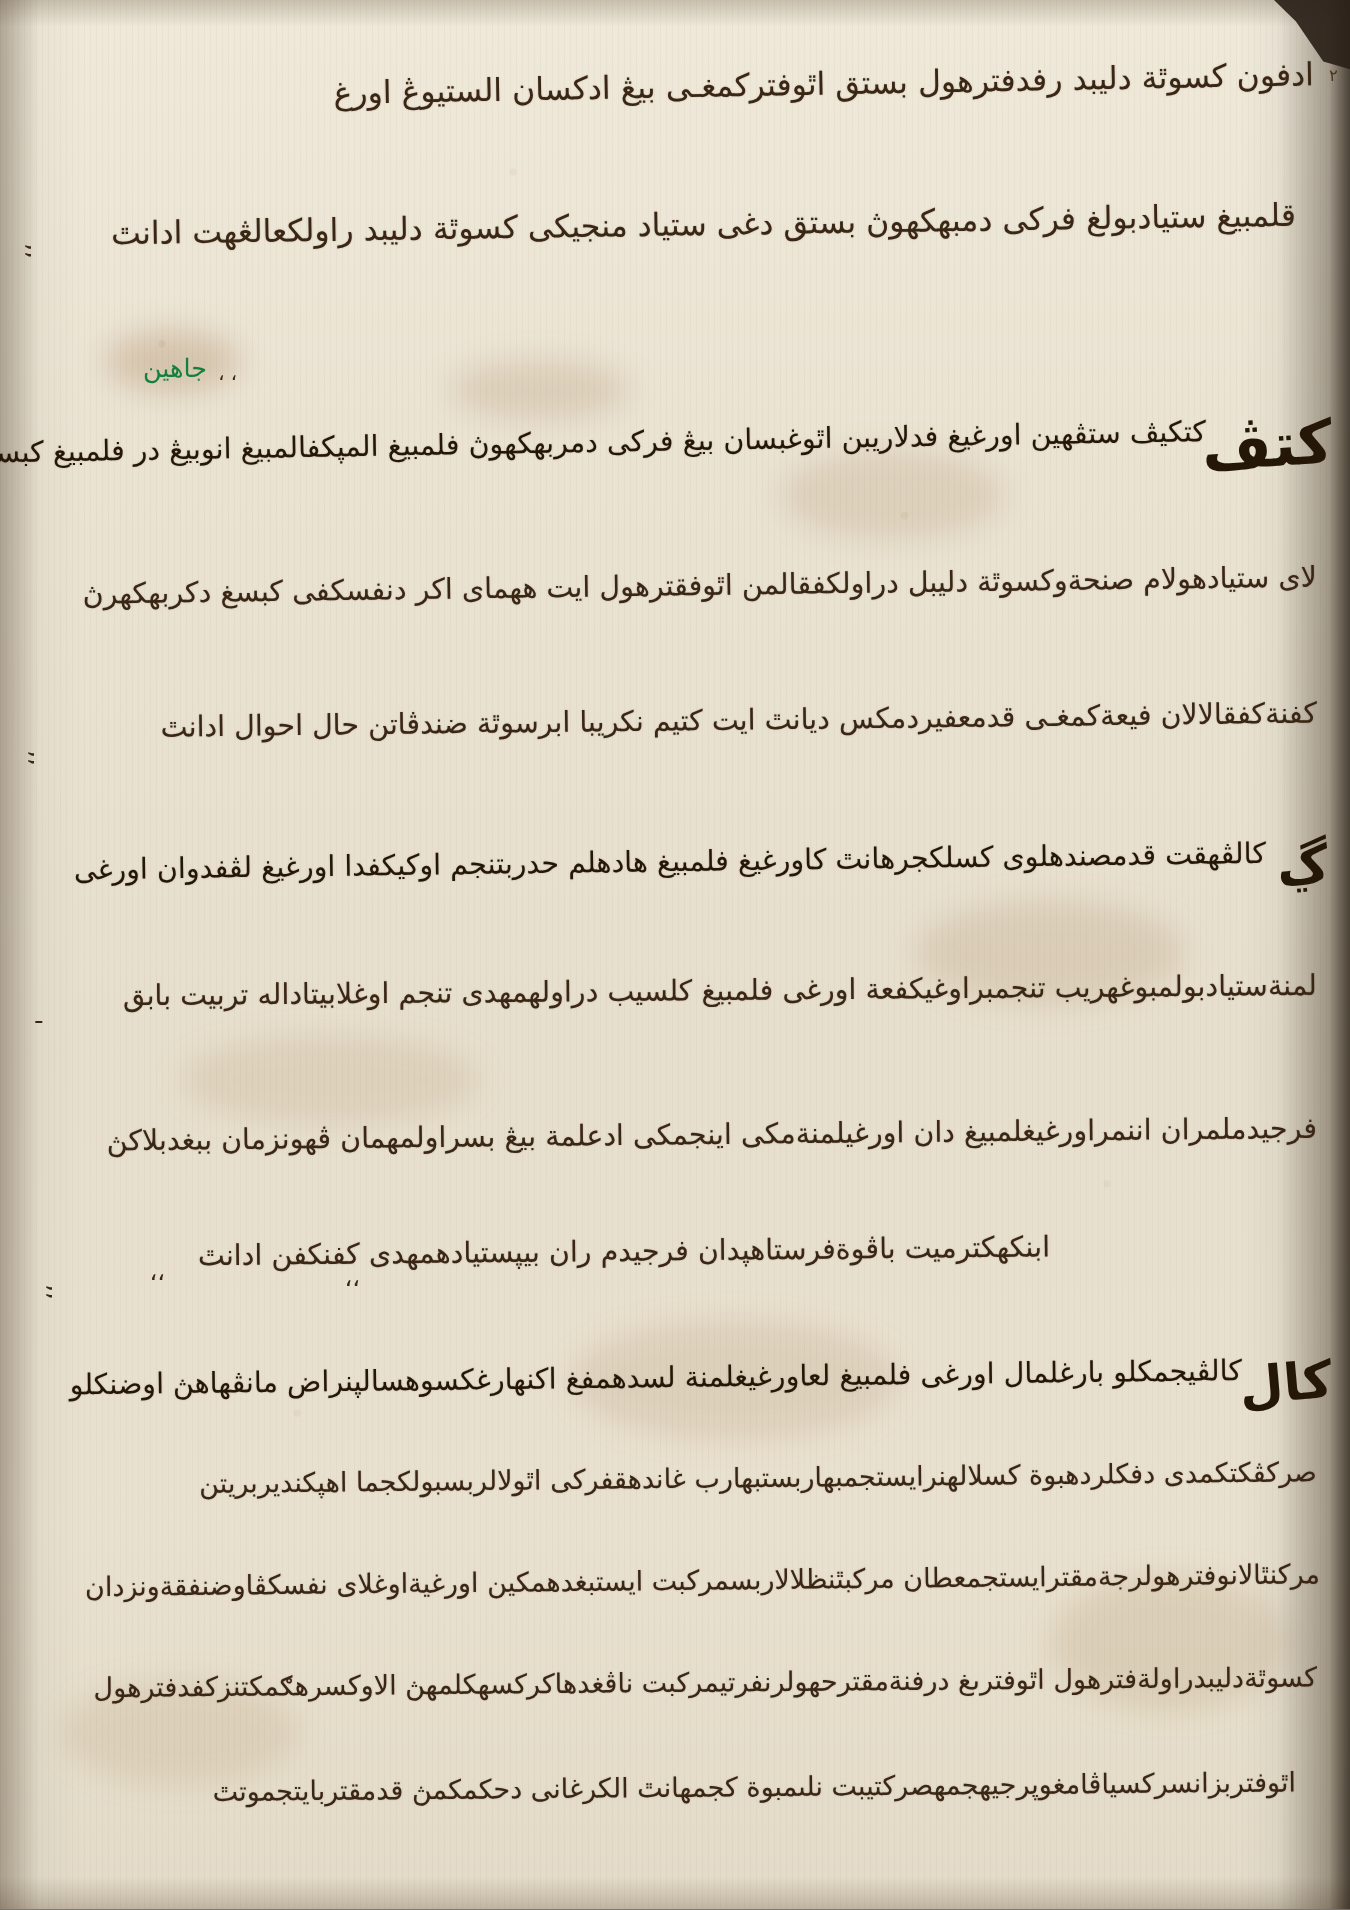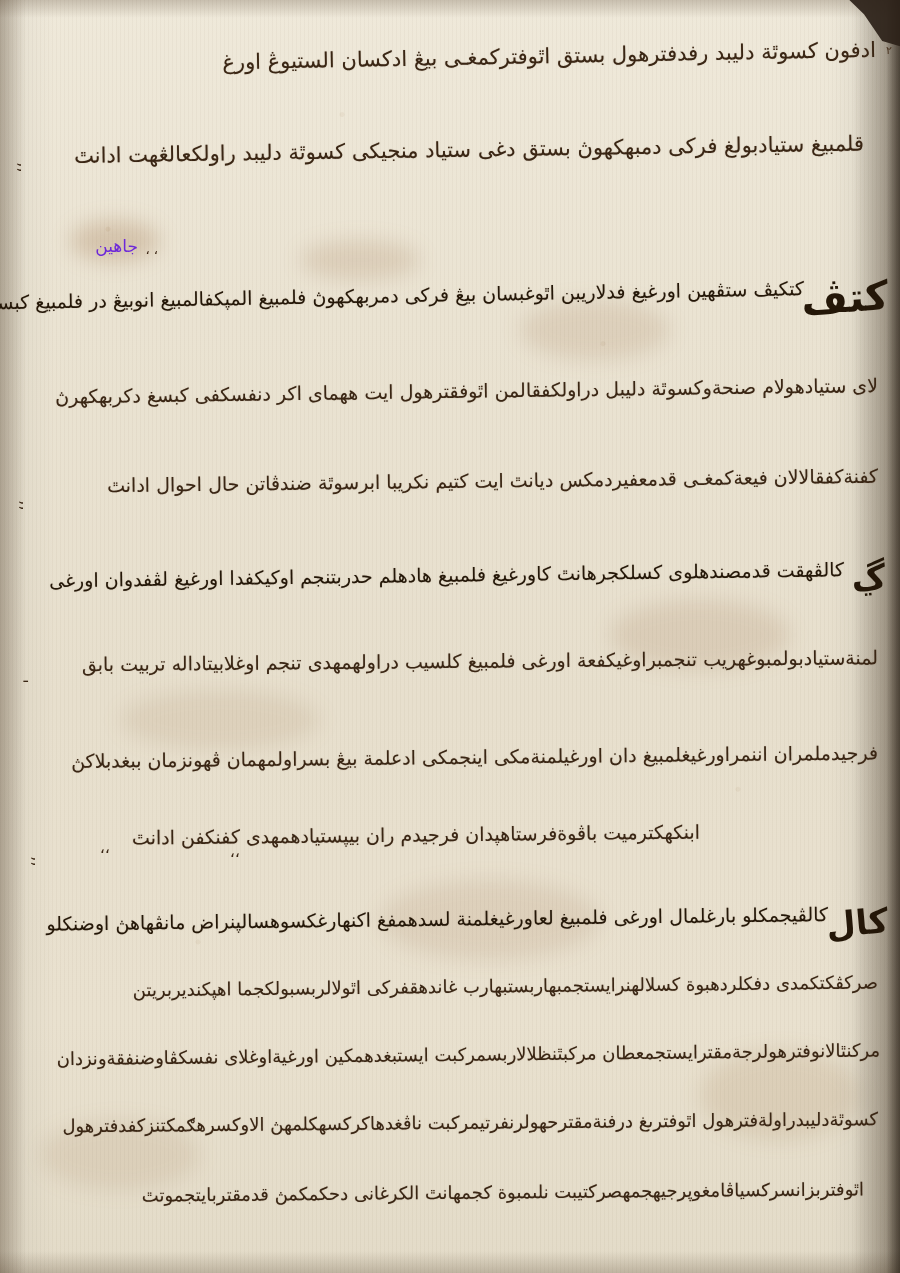--- a/index.html
+++ b/index.html
@@ -172,21 +172,21 @@
 
   <div class="cat-num">٢</div>
 
   <div class="text-layer">
 
     <div class="line ink-mid" style="right:24px; top:48px; font-size:21px; transform:rotate(-1.1deg); width:858px;">ادفون کسوٿة دليبد رفدفترهول بستق اٿوفترکمغـﻰ بيڠ ادکسان الستيوڠ اورغ</div>
 
     <div class="line ink-mid" style="right:36px; top:140px; font-size:21px; transform:rotate(-0.9deg); width:830px;">قلمبيغ ستيادبولغ فرکی دمبهکهوڽ بستق دغی ستياد منجيکی کسوٿة دليبد راولکعالڠهت ادانٿ</div>
     <div class="endmark" style="right:880px; top:158px; transform:rotate(-90deg);">،،</div>
 
-    <div class="heading-mark" style="right:762px; top:236px; font-size:17px; color:#6d28d9;">جاهين</div>
+    <div class="heading-mark" style="right:762px; top:236px; font-size:17px; color:#15803d;">جاهين</div>
     <div class="heading-mark" style="right:742px; top:242px; font-size:13px;">، ،</div>
 
     <div class="swash" style="right:12px; top:272px; font-size:40px; transform:rotate(-4deg);">كتڤ</div>
     <div class="line ink-strong" style="right:96px; top:286px; font-size:19px; transform:rotate(-1.0deg); width:786px;">کتكيڤ ستڤهين اورغیغ فدلاريبن اٿوغبسان بيڠ فرکی دمربهکهوڽ فلمبيغ المڽکفالمبيغ انوبيڠ در فلمبيغ کبستق اڤبسيل</div>
 
     <div class="line ink-mid" style="right:22px; top:382px; font-size:19px; transform:rotate(-0.8deg); width:862px;">لاى ستيادهولام صنحةوکسوٿة دليبل دراولکفقالمن اٿوفقترهول ايت ههماى اکر دنفسکفی کبسغ دکربهکهرڽ</div>
 
     <div class="line ink-mid" style="right:22px; top:472px; font-size:19px; transform:rotate(-0.7deg); width:860px;">کفنةکفقالالان فيعةکمغـﻰ قدمعفيردمکس ديانٿ ايت کتيم نکريبا ابرسوٿة ضندڤاتن حال احوال ادانٿ</div>
     <div class="endmark" style="right:878px; top:496px; transform:rotate(-90deg);">،،</div>
 

